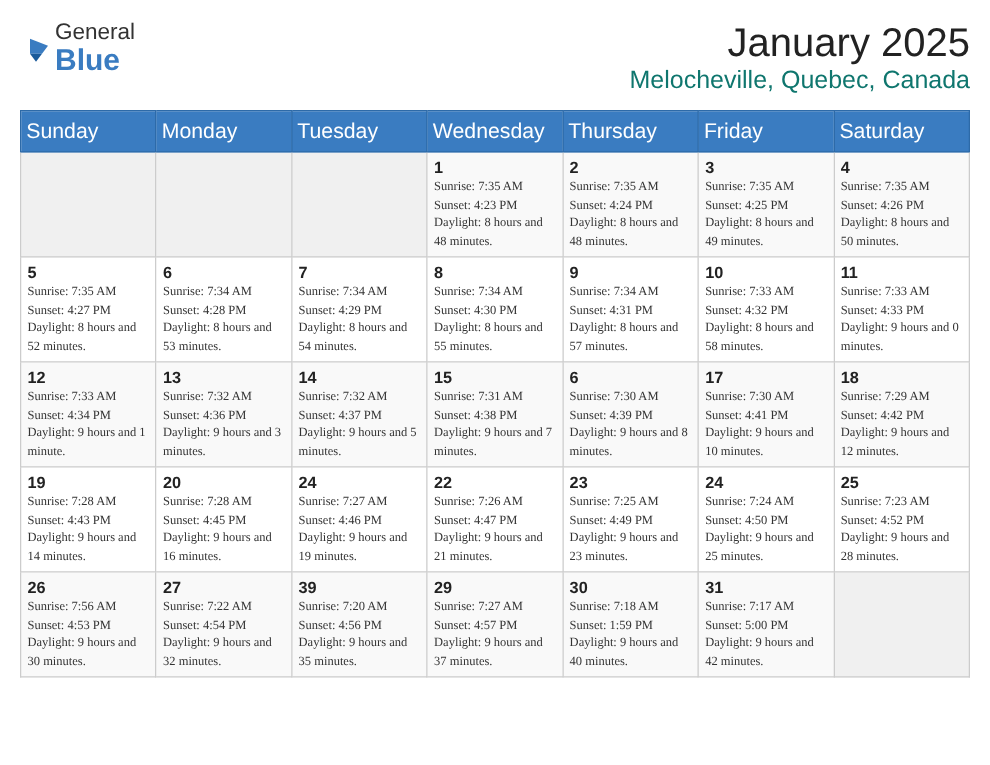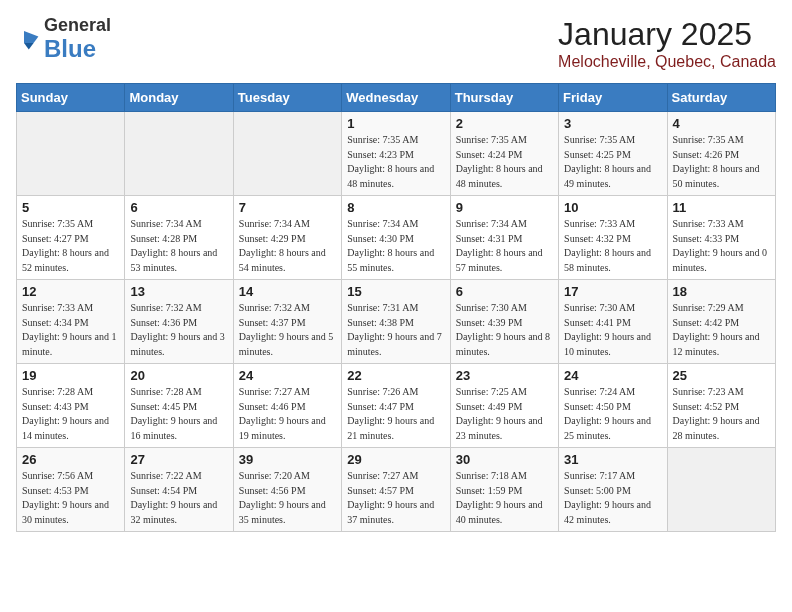--- a/index.html
+++ b/index.html
@@ -21,53 +21,54 @@
       align-items: center;
       gap: 4px;
     }
     .logo-text {
       display: flex;
       flex-direction: column;
       line-height: 1.1;
     }
     .logo-general {
       font-size: 18px;
-      font-weight: bold;
+      font-weight: normal;
       color: #333;
     }
     .logo-blue {
       font-size: 24px;
       font-weight: bold;
       color: #3a7cc1;
     }
     .logo-icon {
       width: 24px;
       height: 24px;
     }
     .title-block {
+      text-align: right;
     }
     .month-title {
       font-size: 32px;
       font-weight: normal;
       color: #222;
     }
     .location-title {
-      font-size: 16px;
-      color: #7f1d1d;
+      font-size: 20px;
+      color: #0f766e;
     }
     .calendar {
       width: 100%;
       border-collapse: collapse;
       border: 1px solid #ccc;
     }
     .calendar th {
       background: #3a7cc1;
       color: #fff;
-      font-size: 13px;
-      font-weight: bold;
+      font-size: 17px;
+      font-weight: normal;
       padding: 6px 4px;
       text-align: left;
       border: 1px solid #2d6aa8;
     }
     .calendar td {
       vertical-align: top;
       width: 108px;
       min-height: 90px;
       padding: 4px 5px;
       border: 1px solid #ccc;

